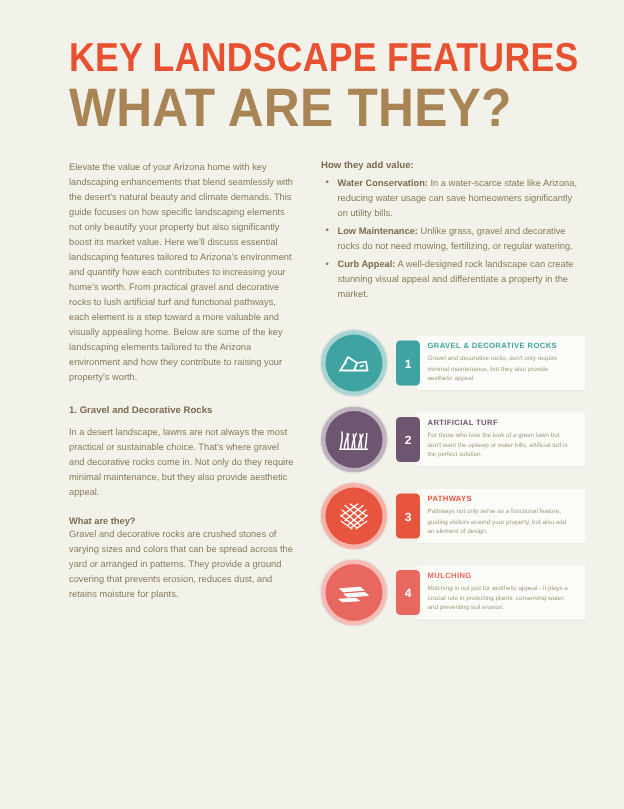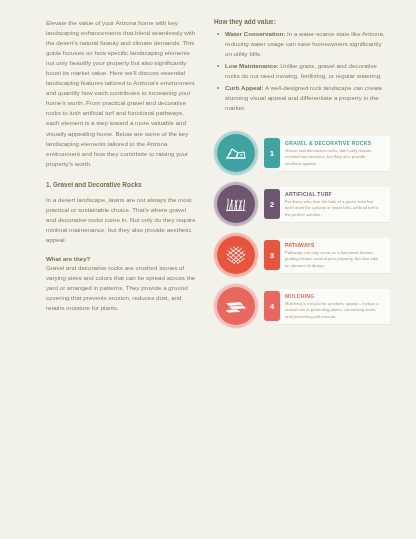--- a/index.html
+++ b/index.html
@@ -204,20 +204,24 @@
 
   .theme-salmon .icon-circle { background: #e8685f; }
   .theme-salmon .num-badge   { background: #e8685f; }
   .theme-salmon .card-title  { color: #e8685f; }
 </style>
 </head>
 <body>
 
 <div class="page">
 
+  <div class="header">
+    <div class="title-line1">KEY LANDSCAPE FEATURES</div>
+    <div class="title-line2">WHAT ARE THEY?</div>
+  </div>
 
   <div class="columns">
 
     <div class="col-left">
       <p class="para">Elevate the value of your Arizona home with key landscaping enhancements that blend seamlessly with the desert's natural beauty and climate demands. This guide focuses on how specific landscaping elements not only beautify your property but also significantly boost its market value. Here we'll discuss essential landscaping features tailored to Arizona's environment and quantify how each contributes to increasing your home's worth. From practical gravel and decorative rocks to lush artificial turf and functional pathways, each element is a step toward a more valuable and visually appealing home. Below are some of the key landscaping elements tailored to the Arizona environment and how they contribute to raising your property's worth.</p>
 
       <h2 class="section-head">1. Gravel and Decorative Rocks</h2>
 
       <p class="para">In a desert landscape, lawns are not always the most practical or sustainable choice. That's where gravel and decorative rocks come in. Not only do they require minimal maintenance, but they also provide aesthetic appeal.</p>
 

